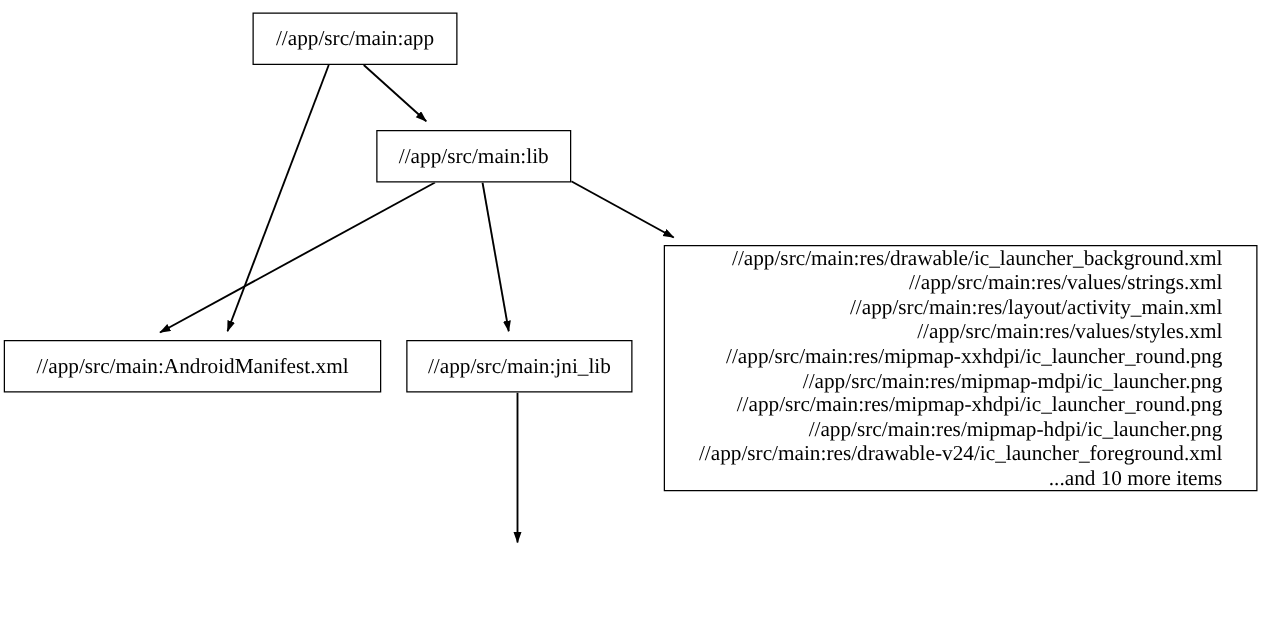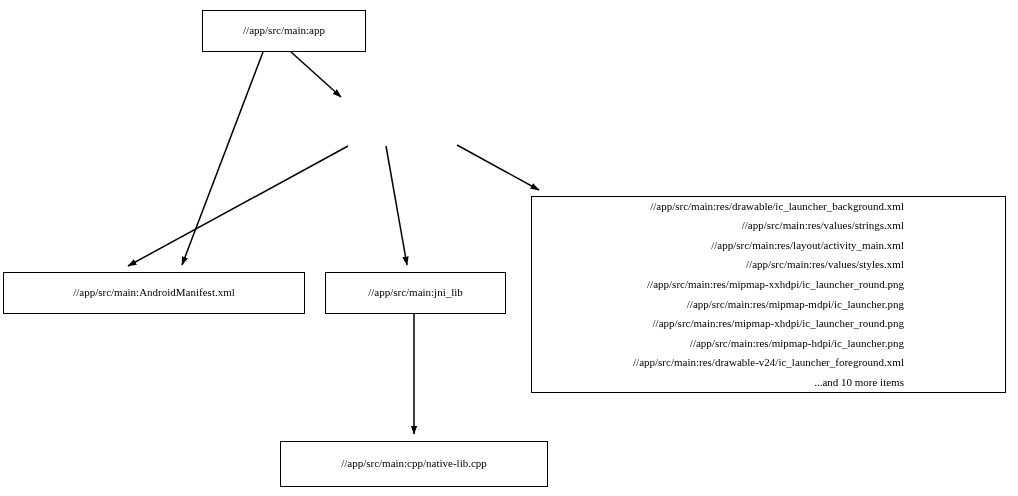--- a/index.html
+++ b/index.html
@@ -25,21 +25,21 @@
   .node {
     position: absolute;
     box-sizing: border-box;
     border: 1px solid #000000;
     background: #ffffff;
     display: flex;
     align-items: center;
     justify-content: center;
     text-align: center;
     color: #000000;
-    font-size: 11px;
+    font-size: 17px;
     line-height: 19.6px;
     white-space: pre;
     z-index: 2;
   }
   .node-label {
     display: block;
     white-space: pre;
   }
 </style>
 </head>
@@ -61,20 +61,23 @@
       <path d="M386,146 L407,265"></path>
       <path d="M457,145 L539,190"></path>
       <path d="M414,314 L414,434"></path>
     </g>
   </svg>
 
   <div class="node" style="left:202px; top:10px; width:164px; height:42px;">
     <span class="node-label">//app/src/main:app</span>
   </div>
 
+  <div class="node" style="left:301px; top:104px; width:156px; height:42px;">
+    <span class="node-label">//app/src/main:lib</span>
+  </div>
 
   <div class="node" style="left:531px; top:196px; width:475px; height:197px;text-align:right;">
     <span class="node-label">//app/src/main:res/drawable/ic_launcher_background.xml
 //app/src/main:res/values/strings.xml
 //app/src/main:res/layout/activity_main.xml
 //app/src/main:res/values/styles.xml
 //app/src/main:res/mipmap-xxhdpi/ic_launcher_round.png
 //app/src/main:res/mipmap-mdpi/ic_launcher.png
 //app/src/main:res/mipmap-xhdpi/ic_launcher_round.png
 //app/src/main:res/mipmap-hdpi/ic_launcher.png
@@ -83,17 +86,14 @@
   </div>
 
   <div class="node" style="left:3px; top:272px; width:302px; height:42px;">
     <span class="node-label">//app/src/main:AndroidManifest.xml</span>
   </div>
 
   <div class="node" style="left:325px; top:272px; width:181px; height:42px;">
     <span class="node-label">//app/src/main:jni_lib</span>
   </div>
 
-  <div class="node" style="left:280px; top:441px; width:268px; height:46px;">
-    <span class="node-label">//app/src/main:cpp/native-lib.cpp</span>
-  </div>
 
 </div>
 
 </body></html>

